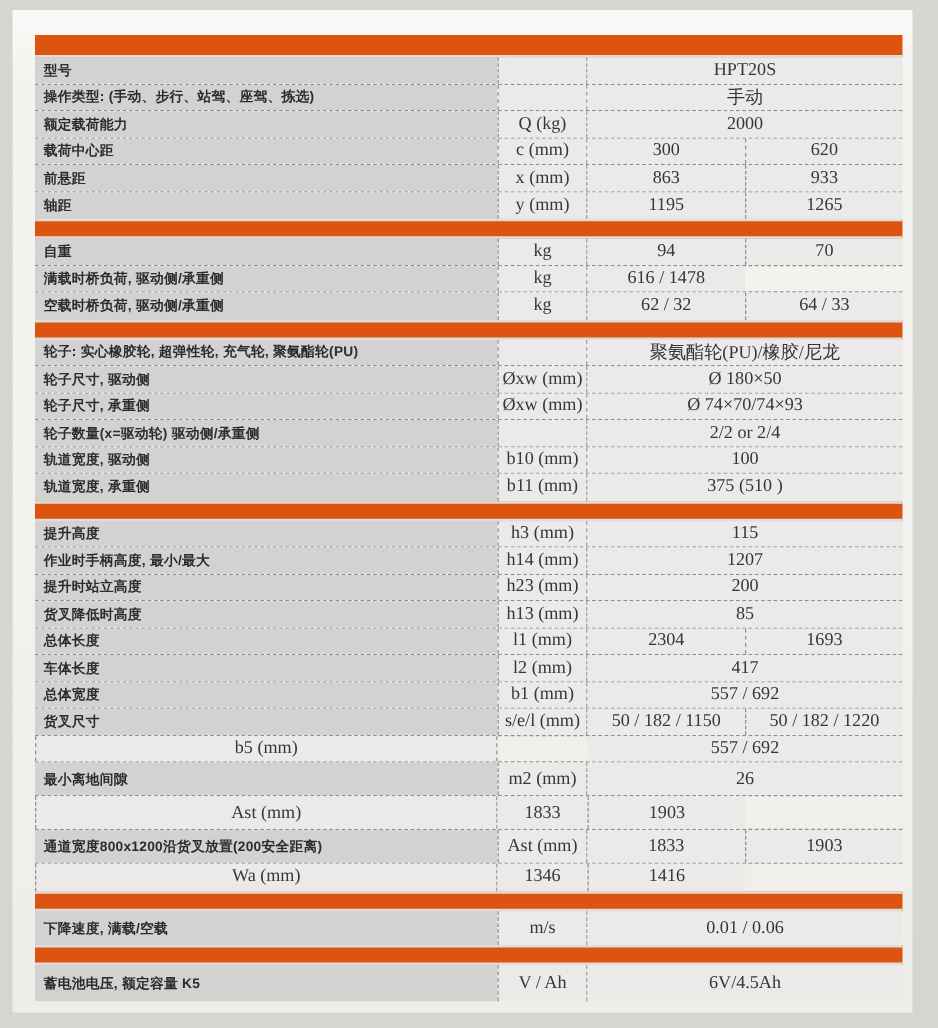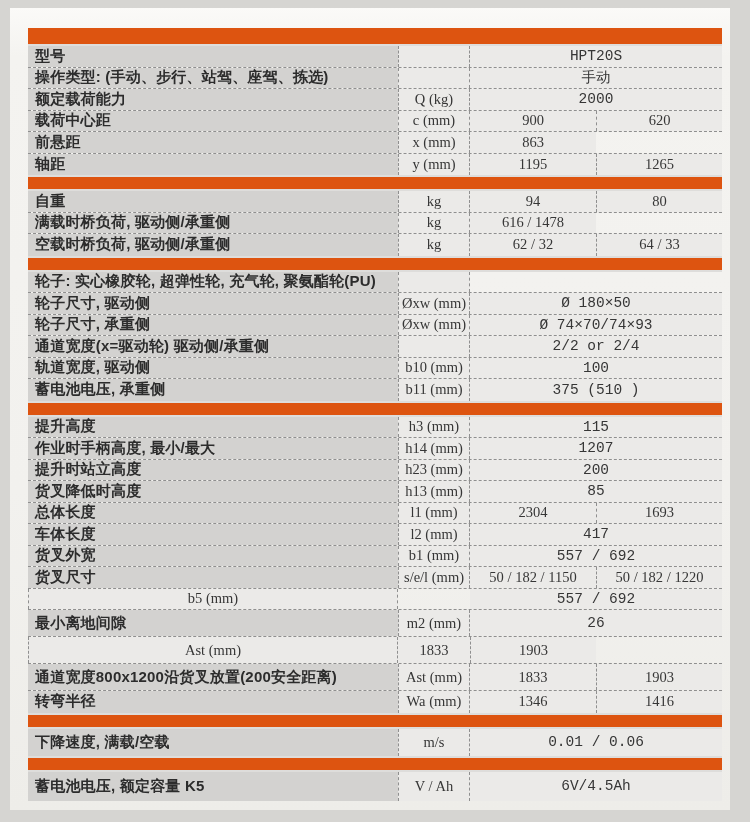--- a/index.html
+++ b/index.html
@@ -42,38 +42,38 @@
   .cell {
     display: flex;
     align-items: center;
     overflow: hidden;
     white-space: nowrap;
   }
   .cell.label {
     background: var(--label-bg, #d3d2d0);
     justify-content: flex-start;
     padding-left: 7px;
-    font-size: 15px;
+    font-size: 11px;
     font-weight: 600;
     color: #2c2c2c;
     letter-spacing: 0.2px;
   }
   .cell.symbol, .cell.value {
     background: var(--value-bg, #ebeae8);
     justify-content: center;
     font-family: "Liberation Serif", serif;
     font-size: 14.5px;
     color: #363636;
   }
   .cell.symbol {
     border-left: 1px dashed var(--dash, #8f8f8f);
     border-right: 1px dashed var(--dash, #8f8f8f);
   }
   .cell.value.second { border-left: 1px dashed var(--dash, #8f8f8f); }
-  .cell.value.span2 { grid-column: 3 / 5; font-family: Liberation Mono, monospace; }
+  .cell.value.span2 { grid-column: 3 / 5; }
 </style>
 </head>
 <body style="background: rgb(214, 213, 210);">
 
 <div class="sheet">
   <div class="spec-table">
       <div class="divider first"></div>
       <div class="section">
         <div class="row">
           <div class="cell label">型号</div>
@@ -86,83 +86,85 @@
           <div class="cell value span2">手动</div>
         </div>
         <div class="row">
           <div class="cell label">额定载荷能力</div>
           <div class="cell symbol">Q (kg)</div>
           <div class="cell value span2">2000</div>
         </div>
         <div class="row">
           <div class="cell label">载荷中心距</div>
           <div class="cell symbol">c (mm)</div>
-          <div class="cell value">900</div>
+          <div class="cell value">300</div>
           <div class="cell value second">620</div>
         </div>
         <div class="row">
           <div class="cell label">前悬距</div>
           <div class="cell symbol">x (mm)</div>
           <div class="cell value">863</div>
+          <div class="cell value second">933</div>
         </div>
         <div class="row">
           <div class="cell label">轴距</div>
           <div class="cell symbol">y (mm)</div>
           <div class="cell value">1195</div>
           <div class="cell value second">1265</div>
         </div>
       </div>
       <div class="divider"></div>
       <div class="section">
         <div class="row">
           <div class="cell label">自重</div>
           <div class="cell symbol">kg</div>
           <div class="cell value">94</div>
-          <div class="cell value second">80</div>
+          <div class="cell value second">70</div>
         </div>
         <div class="row">
           <div class="cell label">满载时桥负荷, 驱动侧/承重侧</div>
           <div class="cell symbol">kg</div>
           <div class="cell value">616 / 1478</div>
         </div>
         <div class="row">
           <div class="cell label">空载时桥负荷, 驱动侧/承重侧</div>
           <div class="cell symbol">kg</div>
           <div class="cell value">62 / 32</div>
           <div class="cell value second">64 / 33</div>
         </div>
       </div>
       <div class="divider"></div>
       <div class="section">
         <div class="row">
           <div class="cell label">轮子: 实心橡胶轮, 超弹性轮, 充气轮, 聚氨酯轮(PU)</div>
           <div class="cell symbol"></div>
+          <div class="cell value span2">聚氨酯轮(PU)/橡胶/尼龙</div>
         </div>
         <div class="row">
           <div class="cell label">轮子尺寸, 驱动侧</div>
           <div class="cell symbol">Øxw (mm)</div>
           <div class="cell value span2">Ø 180×50</div>
         </div>
         <div class="row">
           <div class="cell label">轮子尺寸, 承重侧</div>
           <div class="cell symbol">Øxw (mm)</div>
           <div class="cell value span2">Ø 74×70/74×93</div>
         </div>
         <div class="row">
-          <div class="cell label">通道宽度(x=驱动轮) 驱动侧/承重侧</div>
+          <div class="cell label">轮子数量(x=驱动轮) 驱动侧/承重侧</div>
           <div class="cell symbol"></div>
           <div class="cell value span2">2/2 or 2/4</div>
         </div>
         <div class="row">
           <div class="cell label">轨道宽度, 驱动侧</div>
           <div class="cell symbol">b10 (mm)</div>
           <div class="cell value span2">100</div>
         </div>
         <div class="row">
-          <div class="cell label">蓄电池电压, 承重侧</div>
+          <div class="cell label">轨道宽度, 承重侧</div>
           <div class="cell symbol">b11 (mm)</div>
           <div class="cell value span2">375 (510 )</div>
         </div>
       </div>
       <div class="divider"></div>
       <div class="section">
         <div class="row">
           <div class="cell label">提升高度</div>
           <div class="cell symbol">h3 (mm)</div>
           <div class="cell value span2">115</div>
@@ -187,21 +189,21 @@
           <div class="cell symbol">l1 (mm)</div>
           <div class="cell value">2304</div>
           <div class="cell value second">1693</div>
         </div>
         <div class="row">
           <div class="cell label">车体长度</div>
           <div class="cell symbol">l2 (mm)</div>
           <div class="cell value span2">417</div>
         </div>
         <div class="row">
-          <div class="cell label">货叉外宽</div>
+          <div class="cell label">总体宽度</div>
           <div class="cell symbol">b1 (mm)</div>
           <div class="cell value span2">557 / 692</div>
         </div>
         <div class="row">
           <div class="cell label">货叉尺寸</div>
           <div class="cell symbol">s/e/l (mm)</div>
           <div class="cell value">50 / 182 / 1150</div>
           <div class="cell value second">50 / 182 / 1220</div>
         </div>
         <div class="row">
@@ -218,21 +220,20 @@
           <div class="cell value">1833</div>
           <div class="cell value second">1903</div>
         </div>
         <div class="row tall1">
           <div class="cell label">通道宽度800x1200沿货叉放置(200安全距离)</div>
           <div class="cell symbol">Ast (mm)</div>
           <div class="cell value">1833</div>
           <div class="cell value second">1903</div>
         </div>
         <div class="row">
-          <div class="cell label">转弯半径</div>
           <div class="cell symbol">Wa (mm)</div>
           <div class="cell value">1346</div>
           <div class="cell value second">1416</div>
         </div>
       </div>
       <div class="divider"></div>
       <div class="section">
         <div class="row tall1">
           <div class="cell label">下降速度, 满载/空载</div>
           <div class="cell symbol">m/s</div>

